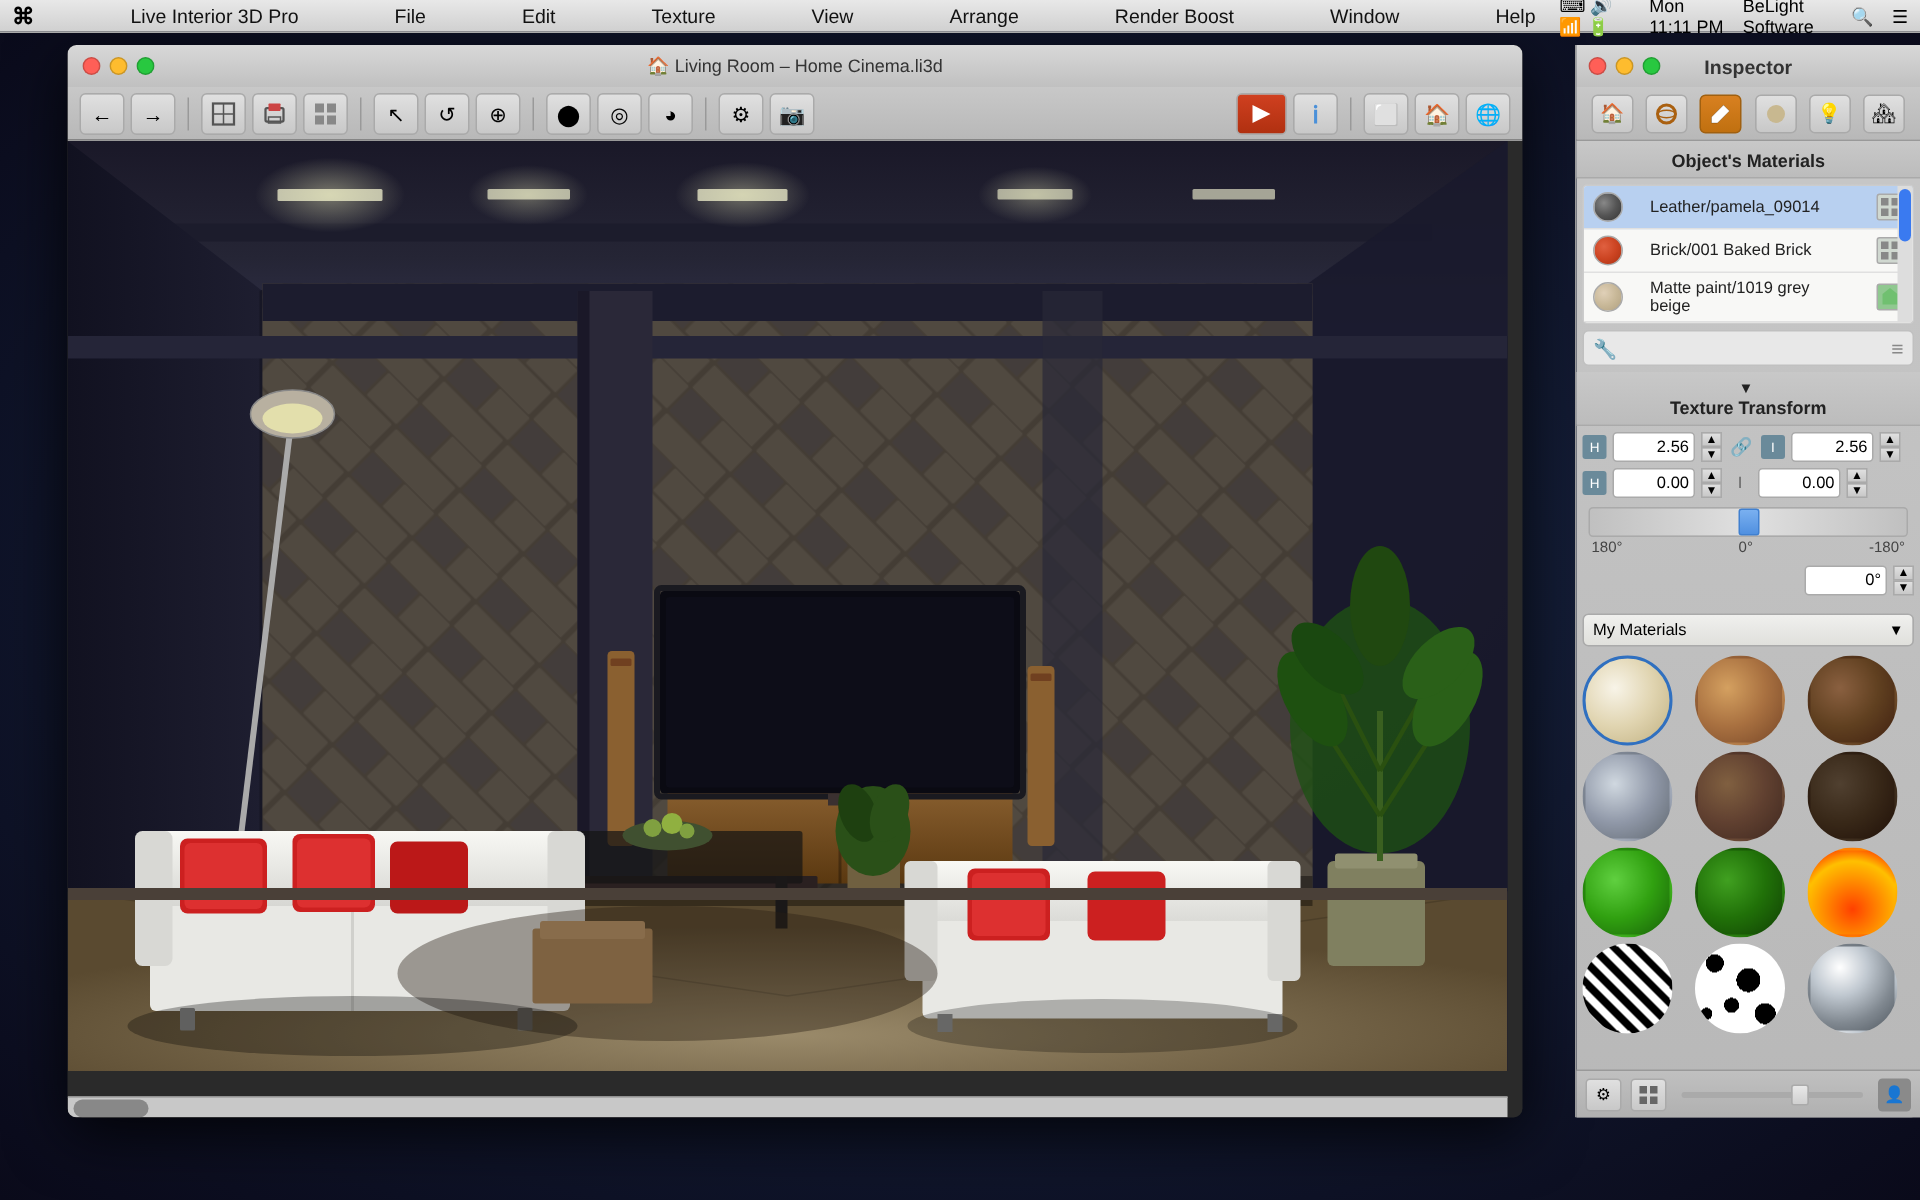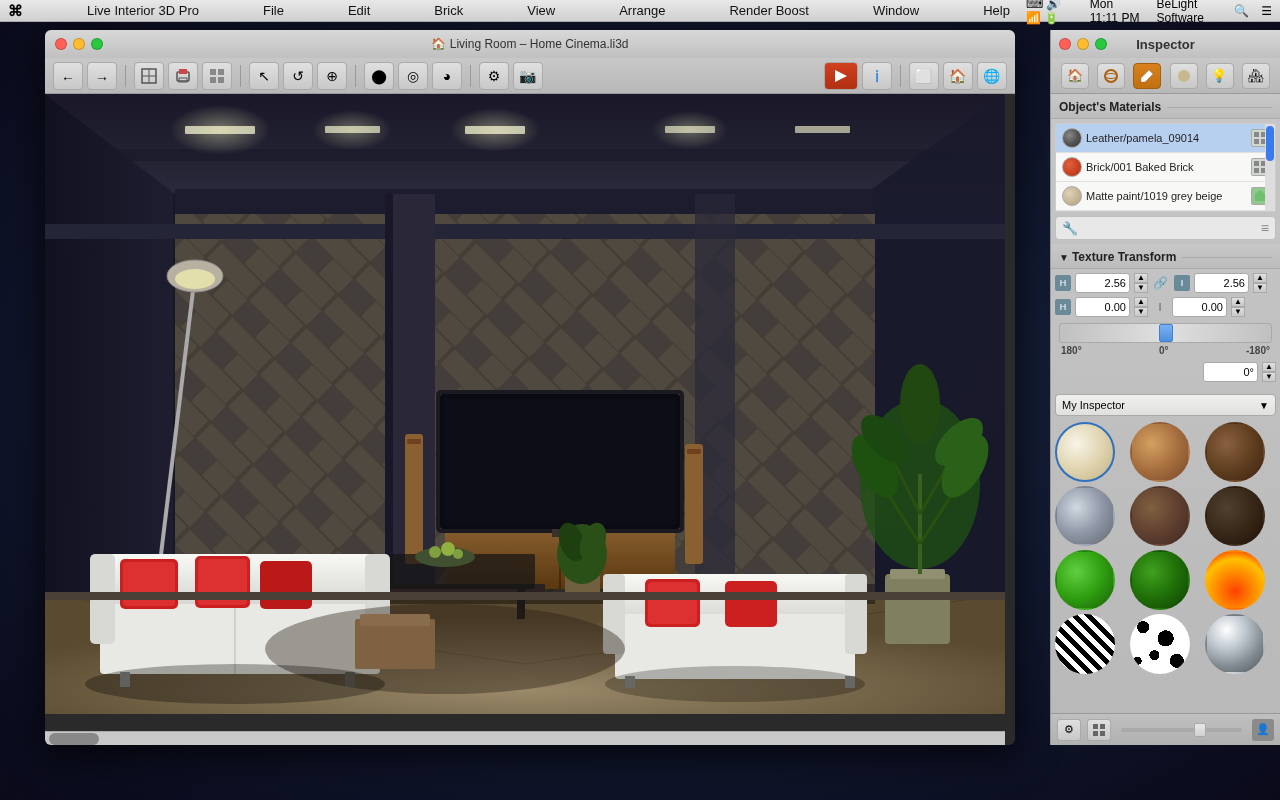--- a/index.html
+++ b/index.html
@@ -199,32 +199,33 @@
     
     .section-header {
       display: flex;
       align-items: center;
       padding: 6px 8px 4px;
       font-size: 12px;
       font-weight: 600;
       color: #222;
       background: linear-gradient(to bottom, #c8c8c8, #bcbcbc);
       border-bottom: 1px solid #aaa;
+      flex-direction: column;
     }
     .section-header-line {
       flex: 1;
       height: 1px;
       background: #aaa;
       margin-left: 6px;
     }
     .material-item {
       display: flex;
       align-items: center;
       padding: 4px 6px;
-      gap: 4px;
+      gap: 18px;
       font-size: 11px;
       cursor: pointer;
       border-bottom: 1px solid #e0e0e0;
       background: #f8f8f6;
     }
     .material-item.selected { background: #b8d0f0; }
     .material-swatch {
       width: 20px;
       height: 20px;
       border-radius: 50%;
@@ -327,21 +328,20 @@
       background: linear-gradient(to bottom, #7ab0f0, #5090e0);
       border: 1px solid #4080d0;
       border-radius: 2px;
     }
     .rotation-labels {
       display: flex;
       justify-content: space-between;
       font-size: 10px;
       color: #444;
       padding: 0 2px;
-      font-weight: bold;
     }
     .rotation-value-row {
       display: flex;
       align-items: center;
       justify-content: flex-end;
       gap: 4px;
       margin-bottom: 4px;
     }
 
     
@@ -465,21 +465,21 @@
     svg { display: inline-block; }
   </style>
 </head>
 <body>
 
 <div class="menubar">
   <span class="menubar-apple">⌘</span>
   <span class="menubar-item">Live Interior 3D Pro</span>
   <span class="menubar-item">File</span>
   <span class="menubar-item">Edit</span>
-  <span class="menubar-item">Brick</span>
+  <span class="menubar-item">Texture</span>
   <span class="menubar-item">View</span>
   <span class="menubar-item">Arrange</span>
   <span class="menubar-item">Render Boost</span>
   <span class="menubar-item">Window</span>
   <span class="menubar-item">Help</span>
   <div class="menubar-right">
     <span>
       
       ⌨ 🔊 📶 🔋
     </span>
@@ -893,21 +893,21 @@
         <div class="stepper-btn">▲</div>
         <div class="stepper-btn">▼</div>
       </div>
     </div>
   </div>
 
 
   <div class="gallery-section">
 
     <div class="gallery-dropdown">
-      <span>My Inspector</span>
+      <span>My Materials</span>
       <span style="font-size:10px;">▼</span>
     </div>
 
     <div class="gallery-grid">
       <div class="gallery-item selected mat-cream"></div>
       <div class="gallery-item mat-wood-light"></div>
       <div class="gallery-item mat-wood-dark"></div>
       <div class="gallery-item mat-metal"></div>
       <div class="gallery-item mat-brown"></div>
       <div class="gallery-item mat-dark-brown"></div>

